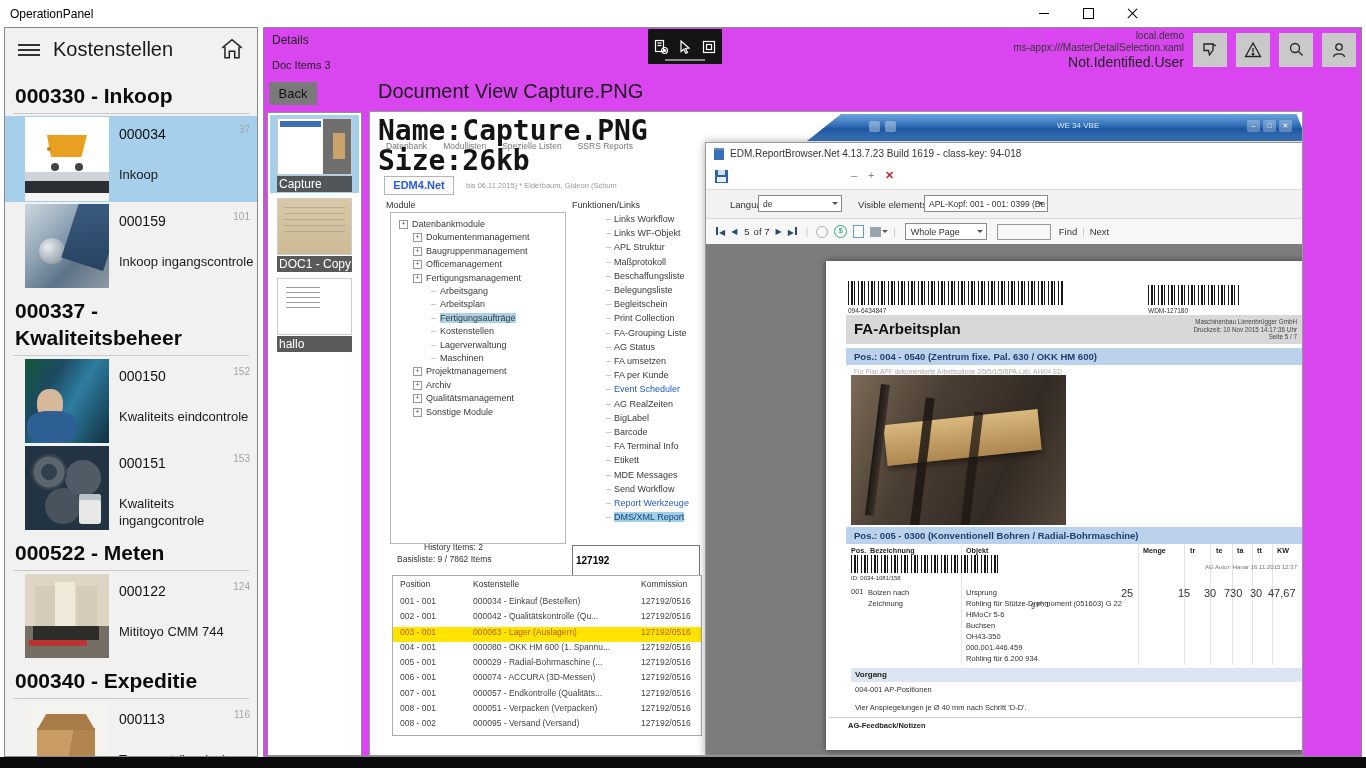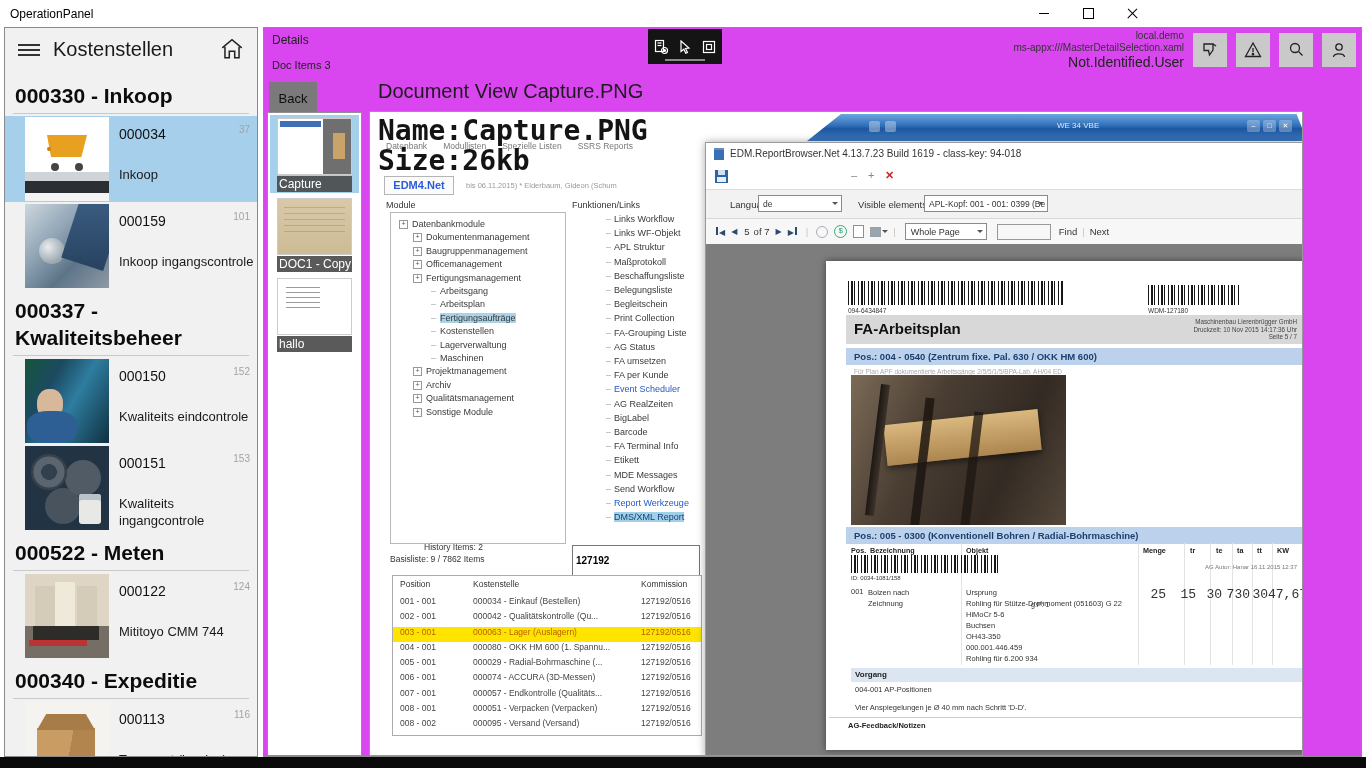--- a/index.html
+++ b/index.html
@@ -57,21 +57,21 @@
   
   .details{position:absolute;left:263px;top:27px;width:1099px;height:730px;background:#d946ef;border:1px solid #8a8a8a;box-sizing:border-box;}
   .d-label{position:absolute;left:8px;top:5px;font-size:12px;color:#222;}
   .d-docitems{position:absolute;left:8px;top:31px;font-size:11px;color:#222;}
   .d-toolbar{position:absolute;left:384px;top:1px;width:74px;height:35px;background:#141414;display:flex;align-items:center;justify-content:center;gap:8px;}
   .d-toolbar .handle{position:absolute;bottom:3px;left:17px;width:40px;height:2px;background:#8a8a8a;}
   .d-meta{position:absolute;right:177px;top:2px;text-align:right;line-height:12px;}
   .d-meta .env,.d-meta .uri{font-size:10px;color:#333;}
   .d-meta .usr{font-size:14px;color:#222;margin-top:2px;}
   .act-btn{position:absolute;top:5px;width:34px;height:34px;background:#c9c9c9;display:flex;align-items:center;justify-content:center;}
-  .back-btn{position:absolute;left:5px;top:54px;width:48px;height:32px;background:#7a7a7a;color:#101010;font-size:13px;display:flex;align-items:center;justify-content:center;}
+  .back-btn{position:absolute;left:5px;top:54px;width:48px;height:23px;background:#7a7a7a;color:#101010;font-size:13px;display:flex;align-items:center;justify-content:center;}
   .d-title{position:absolute;left:114px;top:52px;font-size:20px;font-weight:300;color:#1b1b1b;}
 
   
   .rail{position:absolute;left:3px;top:84px;width:95px;height:644px;background:#fff;border:1px solid #8f8f8f;box-sizing:border-box;overflow:hidden;}
   .thumb{position:relative;height:78px;margin:2px;}
   .thumb.sel{background:#a6cfeb;}
   .thumb-img{position:absolute;left:7px;right:7px;top:3px;bottom:18px;background:#fff;border:1px solid #ccc;}
   .thumb-cap{position:absolute;left:7px;right:7px;bottom:1px;height:16px;background:rgba(72,72,72,.9);color:#fff;font-size:12px;line-height:16px;padding-left:2px;overflow:hidden;white-space:nowrap;}
   .art-capture{background:
      linear-gradient(90deg,#ffffff 0 62%,#6f6f6f 62% 100%),#fff;}
@@ -167,21 +167,21 @@
   .rp-band-blue{position:absolute;left:20px;right:0;height:17px;background:#bcd2ec;}
   .rp-band-blue span{position:absolute;left:8px;top:3px;font-size:9.5px;font-weight:bold;color:#1c3f6e;white-space:nowrap;}
   .rp-note{position:absolute;left:28px;top:107px;font-size:6.5px;color:#ababab;white-space:nowrap;}
   .photo{position:absolute;left:25px;top:114px;width:215px;height:150px;overflow:hidden;
      background:linear-gradient(115deg,#7b6a56 0%,#4a3e33 35%,#332a23 70%,#54473a 100%);}
   .photo::before{content:"";position:absolute;left:16%;top:28%;width:72%;height:27%;background:linear-gradient(#d9b87e,#ad8650);transform:rotate(-6deg);box-shadow:0 3px 6px rgba(0,0,0,.5);}
   .photo::after{content:"";position:absolute;left:10%;top:6%;width:9px;height:88%;background:linear-gradient(90deg,#1c1713,#3d332a);transform:rotate(7deg);box-shadow:46px 8px 0 rgba(28,22,17,.85),96px 16px 0 rgba(28,22,17,.75);}
   .rp-th{position:absolute;font-size:7.2px;font-weight:bold;color:#222;white-space:nowrap;}
   .vline{position:absolute;top:282px;height:122px;border-left:1px solid #e3e3e3;}
   .rp-cell{position:absolute;font-size:7.5px;color:#333;white-space:nowrap;}
-  .rp-num{position:absolute;font-size:13px;color:#333;text-align:right;font-family:Liberation Mono, monospace;}
+  .rp-num{position:absolute;font-size:11px;color:#333;text-align:left;}
   .obj-lines{position:absolute;left:140px;top:326px;}
   .obj-line{font-size:7.5px;line-height:11px;color:#333;white-space:nowrap;}
   .rp-band-vorgang{position:absolute;left:25px;right:3px;top:407px;height:14px;background:#dce6f3;}
   .rp-band-vorgang span{position:absolute;left:4px;top:2px;font-size:8px;font-weight:bold;color:#222;}
   .rp-line{position:absolute;left:29px;font-size:7.5px;color:#333;white-space:nowrap;}
   .rp-hr{position:absolute;left:3px;right:3px;top:456px;border-top:1px solid #ccc;}
   .rp-feedback{position:absolute;left:22px;top:460px;font-size:7.5px;font-weight:bold;color:#222;}
 
   svg{display:block;}
 </style>
@@ -401,21 +401,21 @@
           <div class="link-item"><span>Barcode</span></div>
           <div class="link-item"><span>FA Terminal Info</span></div>
           <div class="link-item"><span>Etikett</span></div>
           <div class="link-item"><span>MDE Messages</span></div>
           <div class="link-item"><span>Send Workflow</span></div>
           <div class="link-item blue"><span>Report Werkzeuge</span></div>
           <div class="link-item selected"><span>DMS/XML Report</span></div>
         </div>
 
       <div class="hist-label" style="left:25px;top:430px;padding-left:29px;">History Items: 2</div>
-      <div class="hist-label" style="left:20px;top:442px;">Basisliste: 9 / 7862 Items</div>
+      <div class="hist-label" style="left:27px;top:442px;">Basisliste: 9 / 7862 Items</div>
       <input class="hist-input" value="127192" style="">
 
       <div class="hist-box">
         <div class="hist-head" style="left:7px;">Position</div>
         <div class="hist-head" style="left:80px;">Kostenstelle</div>
         <div class="hist-head" style="left:248px;">Kommission</div>
         <div class="hist-rows">
 
         <div class="hist-row">
             <div class="c-pos">001 - 001</div>

